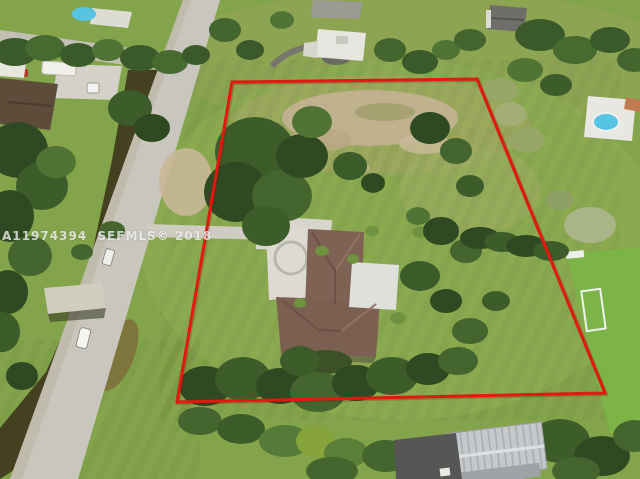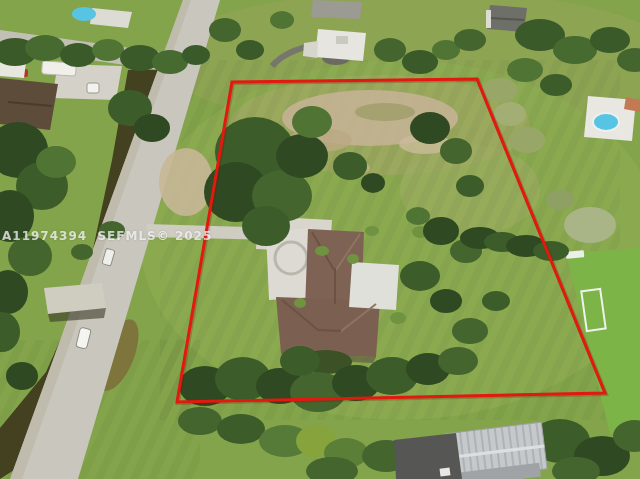--- a/index.html
+++ b/index.html
@@ -221,14 +221,14 @@
     <rect x="456" y="468" width="82" height="14" fill="#9fa3a6"></rect>
   </g>
   <polygon points="394,440 456,433 462,479 396,479" fill="#565654"></polygon>
   <rect x="440" y="468" width="10" height="8" fill="#e8e8e4" transform="rotate(-7 445 472)"></rect>
 
   <polygon points="233,83 478,80 606,394 178,403" fill="none" stroke="#7a1008" stroke-width="4" opacity="0.25"></polygon>
   <polygon fill="none" stroke="#e2190e" stroke-width="3" stroke-linejoin="miter" points="232,82 477,79 605,393 177,402"></polygon>
   </g>
 </svg>
 
-<div id="watermark">A11974394  SEFMLS© 2025</div>
+<div id="watermark">A11974394  SEFMLS© 2018</div>
 </div>
 
 </body></html>

